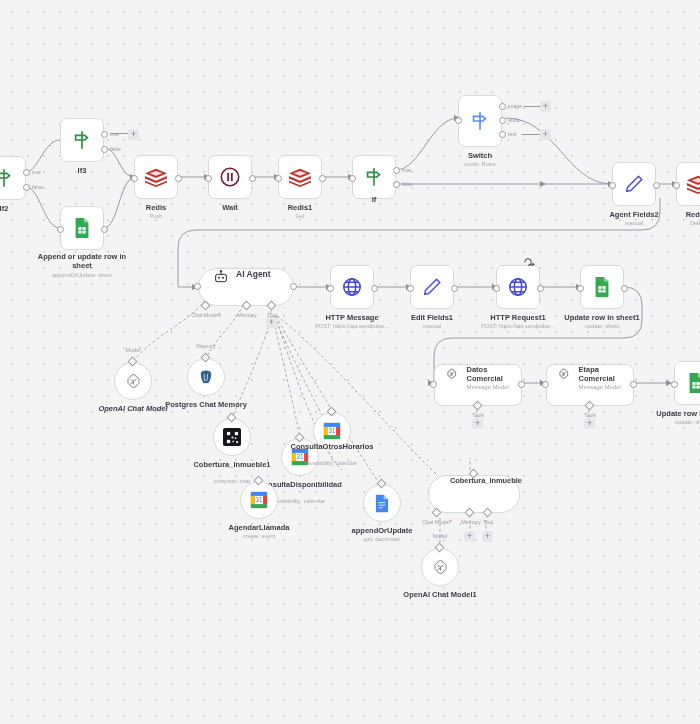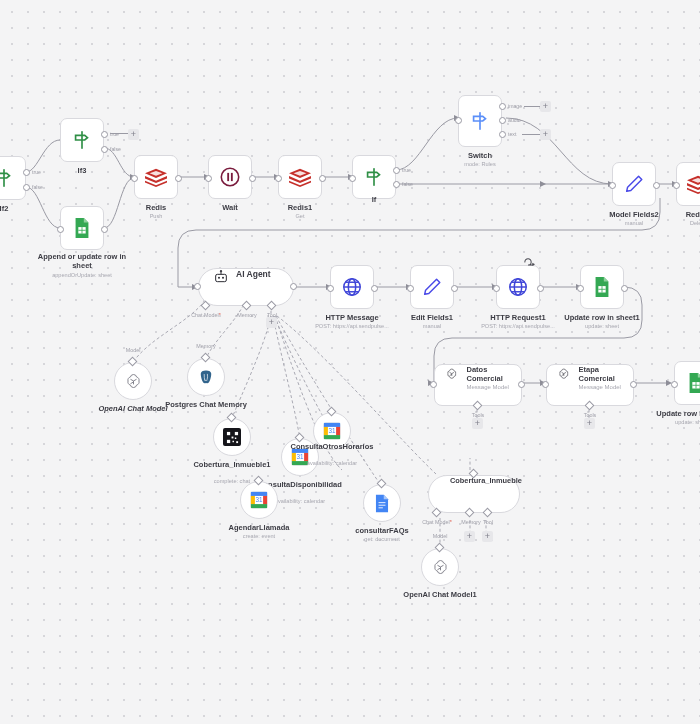--- a/index.html
+++ b/index.html
@@ -387,21 +387,21 @@
   <div class="node" style="left:612px; top:162px;">
     <div class="nbox sq">
       <svg class="ic" width="22" height="22" viewBox="0 0 24 24">
         <g fill="none" stroke="#4a4ae8" stroke-width="1.6" stroke-linejoin="round">
           <path d="M17 3.5 l3.5 3.5 -12 12 -4.5 1 1 -4.5 z"></path>
         </g>
       </svg>
     </div>
     <div class="port" style="left:-3px; top:20px;"></div>
     <div class="port" style="left:41px; top:20px;"></div>
-    <div class="nlabel" style="left:-13px; top:48px; width:70px;">Model Fields2</div>
+    <div class="nlabel" style="left:-13px; top:48px; width:70px;">Agent Fields2</div>
     <div class="nsub" style="left:-13px; top:58px; width:70px;">manual</div>
   </div>
 
   <div class="node" style="left:676px; top:162px;">
     <div class="nbox sq">
       <svg class="ic" width="24" height="22" viewBox="0 0 26 24">
         <g fill="#c6302b">
           <path d="M13 3 L25 8 L13 13 L1 8 Z"></path>
           <path d="M1 11 L13 16 L25 11 L25 13.5 L13 18.5 L1 13.5 Z"></path>
           <path d="M1 16 L13 21 L25 16 L25 18 L13 23 L1 18 Z"></path>
@@ -628,21 +628,21 @@
         <path d="M2 1 h9 l5 5 v15 H2 z" fill="#4285f4"></path>
         <path d="M11 1 l5 5 h-5 z" fill="#a8c7fa"></path>
         <g stroke="#ffffff" stroke-width="1">
           <line x1="5" y1="10" x2="13" y2="10"></line>
           <line x1="5" y1="13" x2="13" y2="13"></line>
           <line x1="5" y1="16" x2="10" y2="16"></line>
         </g>
       </svg>
     </div>
     <div class="dport" style="left:15px; top:-4px;"></div>
-    <div class="nlabel" style="left:-20px; top:42px; width:78px;">consultarFAQs</div>
+    <div class="nlabel" style="left:-20px; top:42px; width:78px;">appendOrUpdate</div>
     <div class="nsub" style="left:-20px; top:52px; width:78px;">get: document</div>
   </div>
 
   <div class="node" style="left:434px; top:364px;">
     <div class="pill pill-wide" style="left:0; top:0; width:88px;">
       <svg class="ic" width="18" height="18" viewBox="0 0 24 24">
         <g fill="none" stroke="#4a4a52" stroke-width="1.2">
           <path d="M12 3.2 a4 4 0 0 1 3.9 3.1 4 4 0 0 1 3 5.1 4 4 0 0 1 -3 5.1 4 4 0 0 1 -7.8 0 4 4 0 0 1 -3 -5.1 4 4 0 0 1 3 -5.1 A4 4 0 0 1 12 3.2 z"></path>
           <path d="M8.2 9.2 L12 11.3 L15.8 9.2"></path>
           <path d="M12 11.3 V15.6"></path>

